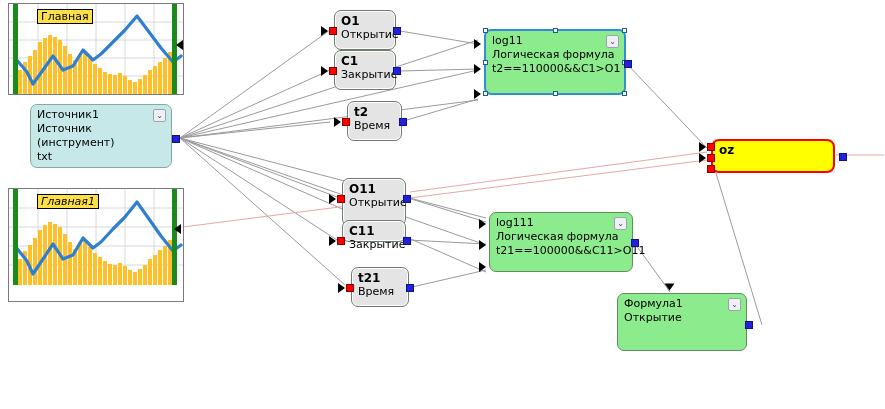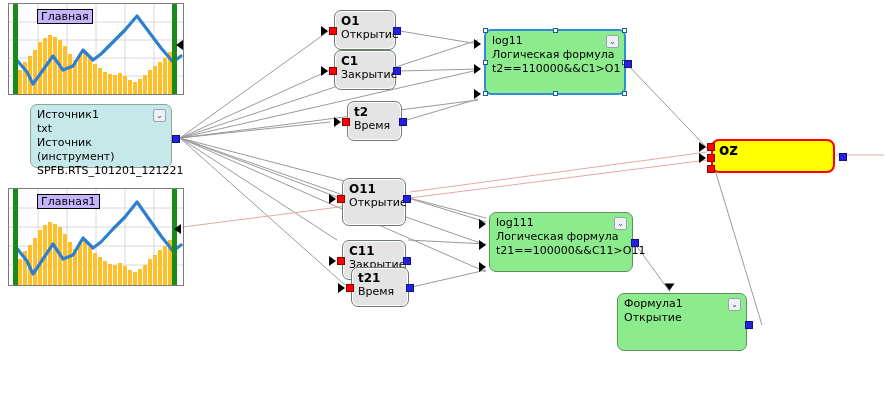--- a/index.html
+++ b/index.html
@@ -4,21 +4,21 @@
 <style>
   html,body{margin:0;padding:0;background:#ffffff;}
   body{width:885px;height:409px;position:relative;overflow:hidden;
        font-family:"DejaVu Sans","Liberation Sans",sans-serif;}
   #canvas{position:absolute;left:0;top:0;width:885px;height:409px;}
   #wires{position:absolute;left:0;top:0;width:885px;height:409px;pointer-events:none;}
 
   
   .chart-panel{position:absolute;border:1px solid #7a7a7a;background:#ffffff;box-sizing:border-box;}
   .chart-svg{position:absolute;left:0;top:0;}
-  .chart-label{position:absolute;background:#c4b5fd;border:1px solid #000000;
+  .chart-label{position:absolute;background:#fde047;border:1px solid #000000;
      font-size:11px;line-height:13px;padding:0px 3px;color:#000;white-space:nowrap;}
 
   
   .node{position:absolute;box-sizing:border-box;border-radius:7px;
         font-size:11px;line-height:14px;color:#000;}
   .node .ntitle{font-weight:bold;}
   .node .nbody{}
   .node-pad{padding:3px 6px 4px 6px;}
 
   .node.small{background:#e4e4e4;border:1px solid #6d7d6d;
@@ -142,21 +142,21 @@
         <rect x="159" y="48" width="4" height="42"></rect>
           <rect x="164" y="44" width="4" height="46"></rect>
       </g>
       <polyline points="6,54 18,68 24,80 34,66 44,52 54,66 64,62 74,46 84,56 92,50 104,38 116,26 128,12 140,28 152,44 164,58 172,52" fill="none" stroke="#2f7fd0" stroke-width="3.2" stroke-linejoin="round" stroke-linecap="round"></polyline>
       <rect x="4" y="0" width="5" height="90" fill="#1a8a1a"></rect>
       <rect x="163" y="0" width="5" height="90" fill="#1a8a1a"></rect>
     </svg>
     <div class="chart-label" style="left:28px;top:5px;">Главная</div>
   </div>
 
-  <div class="chart-panel" style="left:8px;top:188px;width:176px;height:98px;">
+  <div class="chart-panel" style="left:8px;top:188px;width:176px;height:114px;font-style:italic;">
     <svg class="chart-svg" width="174" height="96" viewBox="0 0 174 96" xmlns="http://www.w3.org/2000/svg">
       <rect x="0" y="0" width="174" height="96" fill="#ffffff"></rect>
       <g stroke="#d8d8d8" stroke-width="1">
         <line x1="0" y1="19" x2="174" y2="19"></line>
         <line x1="0" y1="38" x2="174" y2="38"></line>
         <line x1="0" y1="57" x2="174" y2="57"></line>
         <line x1="0" y1="76" x2="174" y2="76"></line>
         <line x1="29" y1="0" x2="29" y2="96"></line>
         <line x1="58" y1="0" x2="58" y2="96"></line>
         <line x1="87" y1="0" x2="87" y2="96"></line>
@@ -202,23 +202,22 @@
       <rect x="163" y="0" width="5" height="96" fill="#1a8a1a"></rect>
     </svg>
     <div class="chart-label" style="left:28px;top:5px;">Главная1</div>
   </div>
 
   <div class="arrow" style="left:176px;top:40px;border-left-color:#000;transform:rotate(180deg);"></div>
   <div class="arrow" style="left:174px;top:224px;border-left-color:#000;transform:rotate(180deg);"></div>
 
   <div class="node cyan node-pad" style="left:30px;top:104px;width:142px;height:64px;">
     <div class="ntitle">Источник1</div>
+    <div class="nbody">Источник (инструмент)</div>
     <div class="nbody">txt</div>
-    <div class="nbody">Источник (инструмент)</div>
-    <div class="nbody">SPFB.RTS_101201_121221</div>
     <div class="collapse" style="right:5px;top:4px;">⌄</div>
     <div class="port out" style="right:-9px;top:30px;"></div>
   </div>
 
   <div class="node small node-pad" style="left:334px;top:10px;width:62px;height:40px;">
     <div class="ntitle">O1</div>
     <div class="nbody">Открытие</div>
     <div class="port in" style="left:-6px;top:16px;"></div>
     <div class="arrow" style="left:-14px;top:15px;"></div>
     <div class="port out" style="right:-6px;top:16px;"></div>
@@ -262,21 +261,21 @@
   </div>
 
   <div class="node small node-pad" style="left:342px;top:178px;width:64px;height:48px;">
     <div class="ntitle">O11</div>
     <div class="nbody">Открытие</div>
     <div class="port in" style="left:-6px;top:16px;"></div>
     <div class="arrow" style="left:-14px;top:15px;"></div>
     <div class="port out" style="right:-6px;top:16px;"></div>
   </div>
 
-  <div class="node small node-pad" style="left:342px;top:220px;width:64px;height:40px;margin-top:20px;">
+  <div class="node small node-pad" style="left:342px;top:220px;width:64px;height:22px;">
     <div class="ntitle">C11</div>
     <div class="nbody">Закрытие</div>
     <div class="port in" style="left:-6px;top:16px;"></div>
     <div class="arrow" style="left:-14px;top:15px;"></div>
     <div class="port out" style="right:-6px;top:16px;"></div>
   </div>
 
   <div class="node small node-pad" style="left:351px;top:267px;width:58px;height:40px;">
     <div class="ntitle">t21</div>
     <div class="nbody">Время</div>
@@ -298,21 +297,21 @@
 
   <div class="node green node-pad" style="left:617px;top:293px;width:130px;height:58px;">
     <div class="ntitle">Формула1</div>
     <div class="nbody">Открытие</div>
     <div class="collapse" style="right:5px;top:4px;">⌄</div>
     <div class="arrow" style="left:48px;top:-12px;transform:rotate(90deg);"></div>
     <div class="port out" style="right:-7px;top:27px;"></div>
   </div>
 
   <div class="node yellow node-pad" style="left:711px;top:139px;width:124px;height:34px;">
-    <div class="ntitle" style="font-size:15px;line-height:12px;">oz</div>
+    <div class="ntitle" style="font-size:12px;line-height:12px;">oz</div>
     <div class="port in" style="left:-6px;top:2px;"></div>
     <div class="port in" style="left:-6px;top:13px;"></div>
     <div class="port in" style="left:-6px;top:24px;"></div>
     <div class="arrow" style="left:-14px;top:1px;"></div>
     <div class="arrow" style="left:-14px;top:12px;"></div>
     <div class="port out" style="right:-14px;top:12px;"></div>
   </div>
 
 </div>
 

